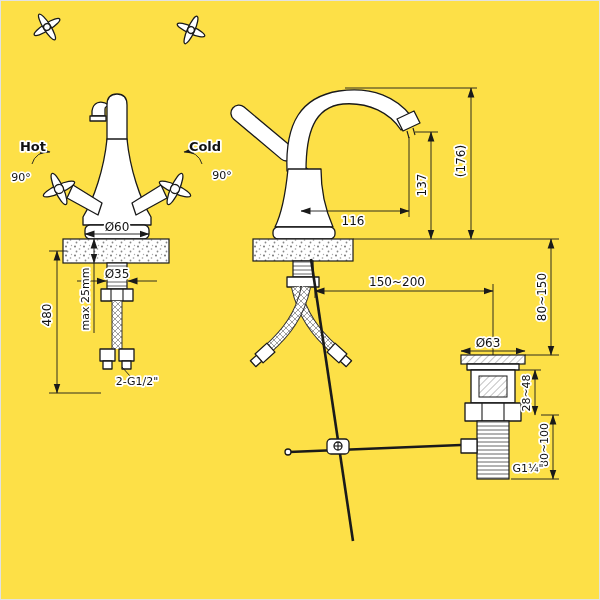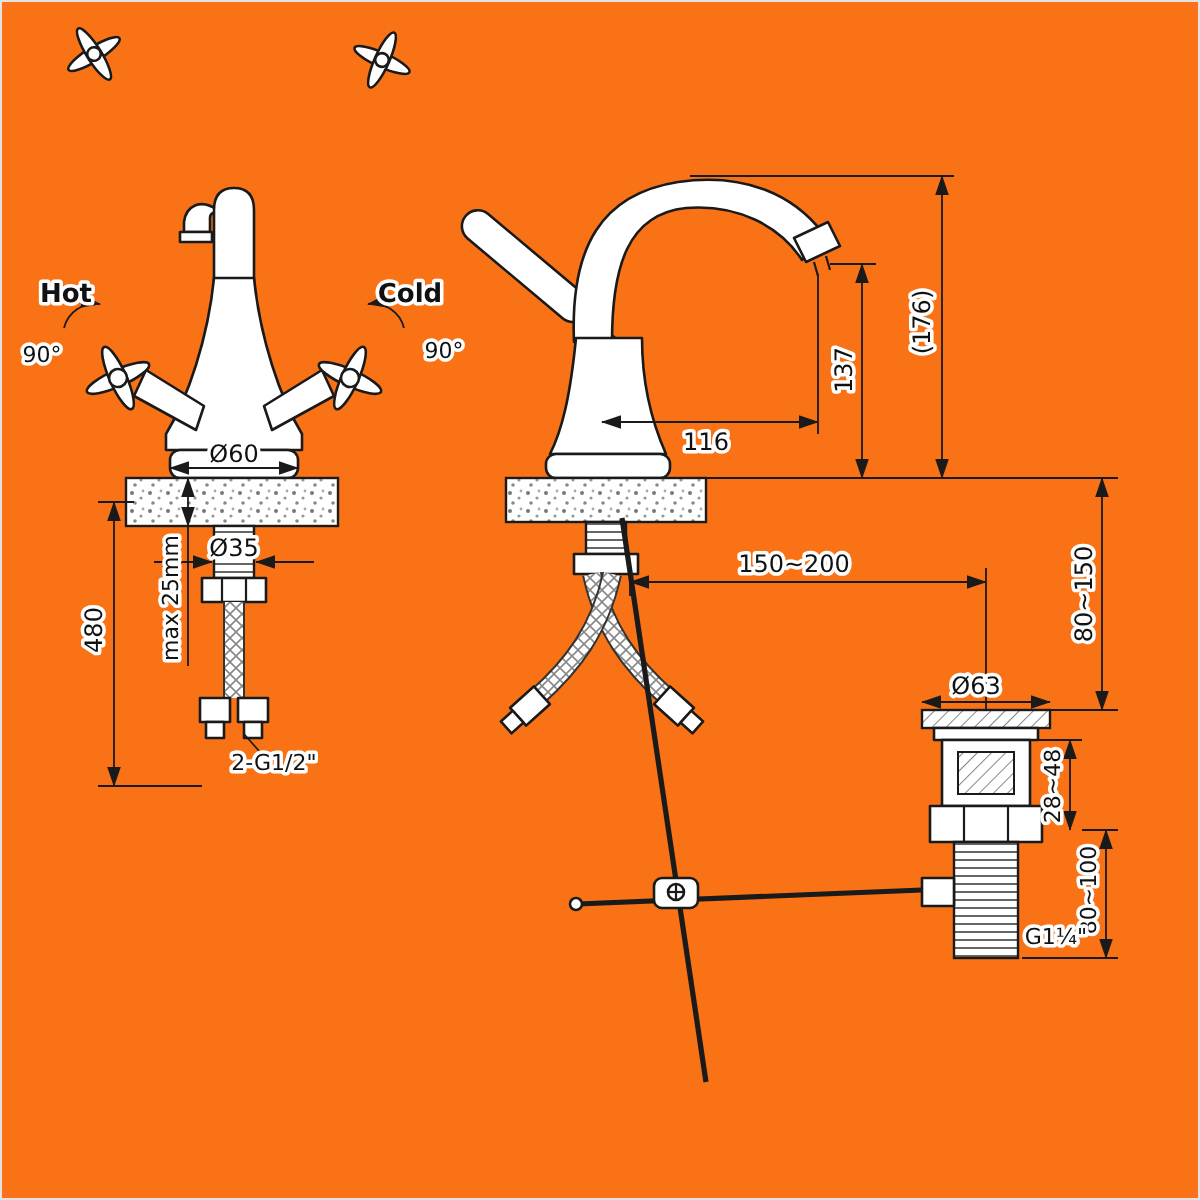--- a/index.html
+++ b/index.html
@@ -1,18 +1,18 @@
 <!DOCTYPE html>
 <html><head>
 <meta charset="utf-8">
 <style>
   html,body{margin:0;padding:0;background:#fff;}
   .frame{
     width:598px;height:598px;border:1px solid #e2e2e2;box-sizing:content-box;
-    background:#f97316;position:relative;overflow:hidden;
+    background:#fde047;position:relative;overflow:hidden;
     font-family:"DejaVu Sans",sans-serif;
   }
   svg{display:block;}
   .ln{stroke:#1a1a1a;stroke-width:1.3;fill:#fff;stroke-linejoin:round;}
   .lnf{stroke:#1a1a1a;stroke-width:1.1;fill:none;}
   .dim{stroke:#1a1a1a;stroke-width:0.9;fill:none;}
   .t{
     font-family:"DejaVu Sans",sans-serif;fill:#111;font-size:12px;
     stroke:#fff;stroke-width:3.5px;paint-order:stroke;stroke-linejoin:round;
   }

